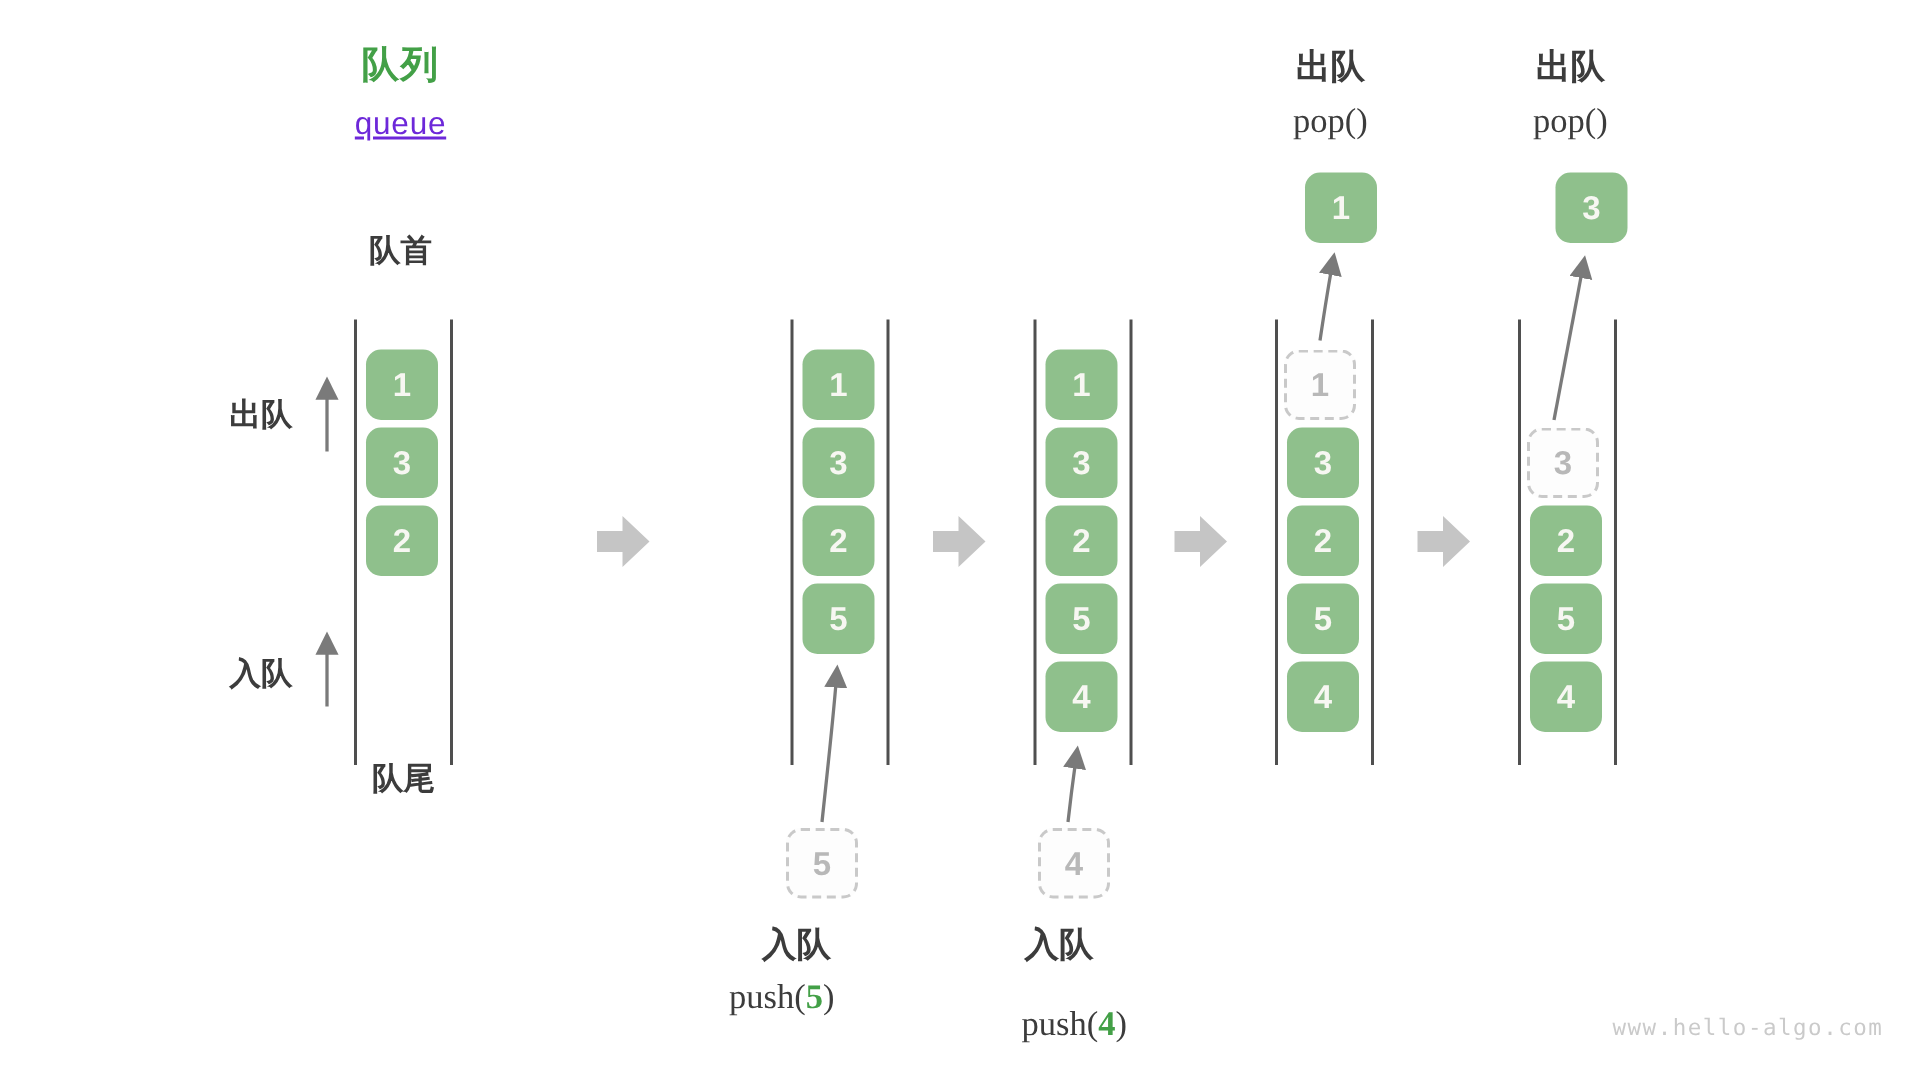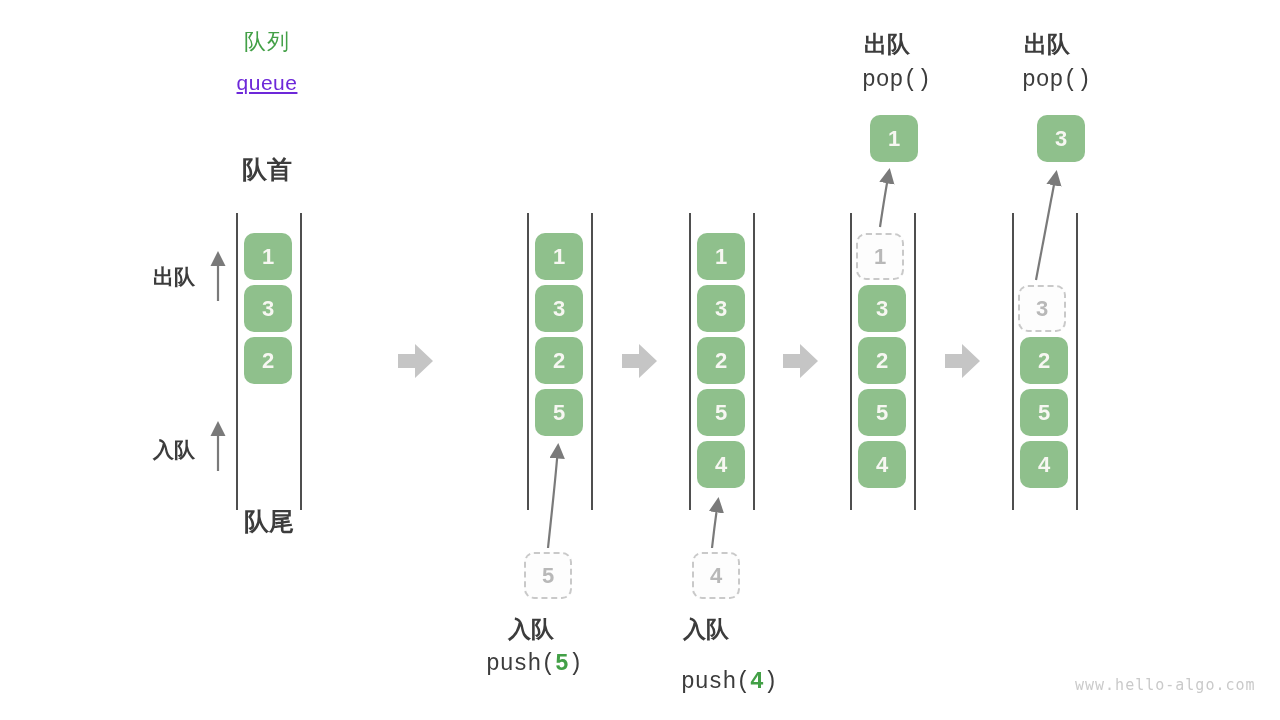--- a/index.html
+++ b/index.html
@@ -13,26 +13,26 @@
     --thin-arrow:#7A7A7A;
     --watermark-gray:#CACACA;
   }
   html,body{margin:0;padding:0;background:#fff;}
   .canvas{
     position:relative;width:1280px;height:720px;background:#ffffff;
     font-family:"Liberation Sans","DejaVu Sans",sans-serif;
     color:var(--text-dark);overflow:hidden;
   }
   .abs{position:absolute;line-height:1;}
-  .title-cn{font-size:22px;font-weight:400;color:var(--accent-green);letter-spacing:1px;}
+  .title-cn{font-size:25px;font-weight:700;color:var(--accent-green);letter-spacing:1px;}
   .title-en{font-size:21px;color:#6d28d9;letter-spacing:.5px;text-decoration:underline;}
   .side-label{font-size:21px;font-weight:700;text-align:center;width:50px;}
-  .center-label{width:120px;text-align:center;font-size:25px;font-weight:700;}
+  .center-label{width:120px;text-align:center;font-size:21px;font-weight:700;}
   .op-cn{font-size:23px;font-weight:700;color:var(--text-dark);}
-  .op-code{font-family:Liberation Mono, monospace;font-size:23px;color:var(--text-dark);}
+  .op-code{font-family:Liberation Serif, serif;font-size:23px;color:var(--text-dark);}
   .op-code .green{color:var(--accent-green);font-weight:700;}
   .queue-col{
     position:absolute;top:213px;width:62px;height:297px;
     border-left:2px solid var(--line-dark);border-right:2px solid var(--line-dark);
   }
   .cell{
     position:absolute;left:6px;width:48px;height:47px;border-radius:10px;
     background:var(--box-green);color:#F7F7F2;font-size:22px;font-weight:700;
     display:flex;align-items:center;justify-content:center;
   }

